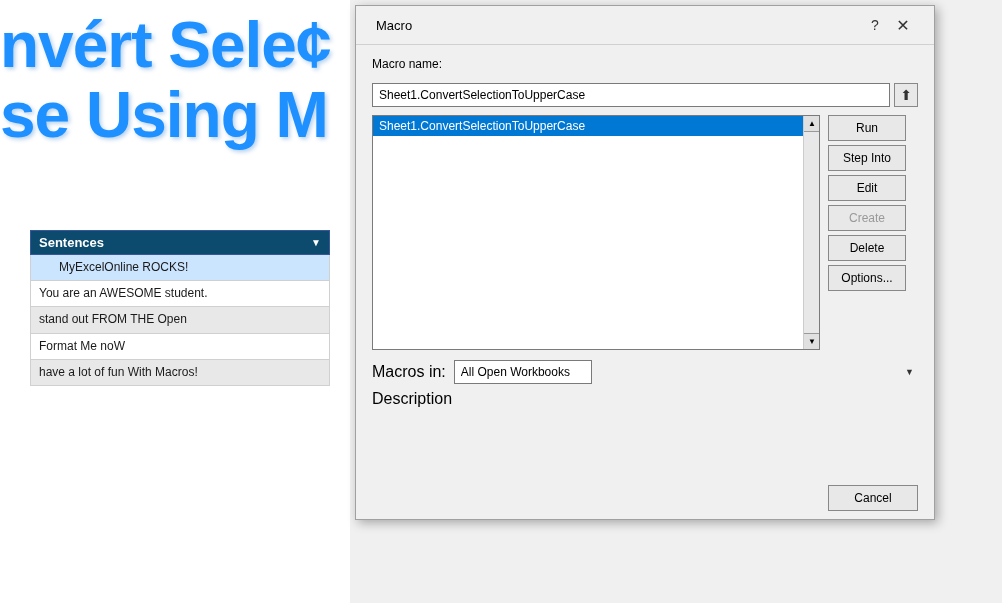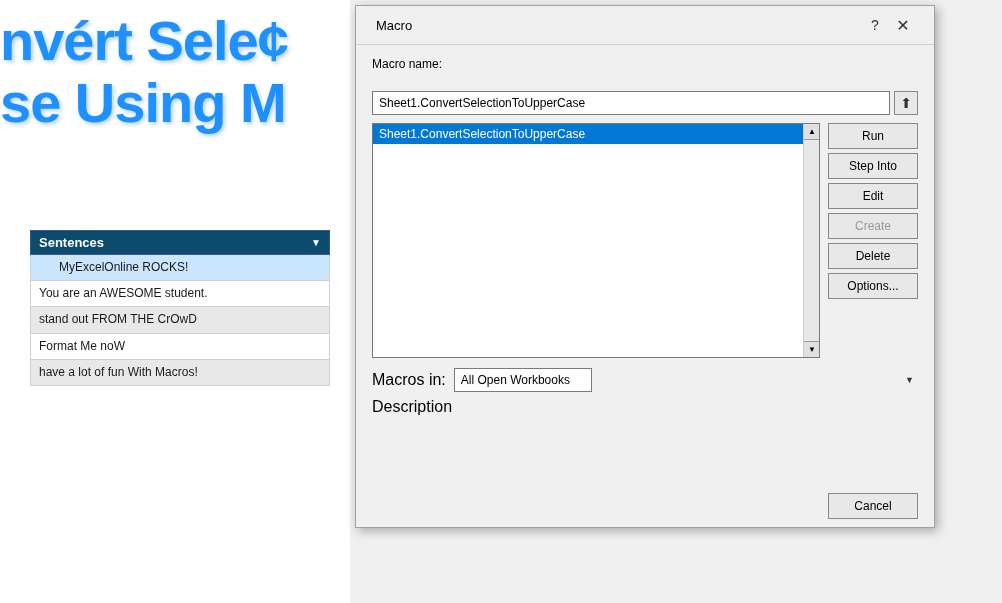--- a/index.html
+++ b/index.html
@@ -18,21 +18,21 @@
     .excel-bg {
       position: absolute;
       top: 0; left: 0;
       width: 350px;
       height: 603px;
       background: #ffffff;
       overflow: hidden;
     }
 
     .excel-title {
-      font-size: 56px;
+      font-size: 64px;
       font-weight: 900;
       color: #1e90ff;
       text-shadow: 2px 2px 4px rgba(0,100,200,0.3);
       line-height: 1.1;
       padding: 10px 0 0 0;
       white-space: nowrap;
       letter-spacing: -1px;
     }
 
     .excel-title-line1 {
@@ -153,21 +153,21 @@
       justify-content: center;
     }
 
     .dialog-body {
       padding: 12px 16px;
     }
 
     .form-label {
       font-size: 12px;
       color: #000;
-      margin-bottom: 20px;
+      margin-bottom: 12px;
       display: block;
     }
 
     .macro-name-row {
       display: flex;
       align-items: center;
       gap: 4px;
       margin-bottom: 8px;
     }
 
@@ -228,21 +228,21 @@
 
     .buttons-column {
       display: flex;
       flex-direction: column;
       gap: 4px;
       width: 90px;
       flex-shrink: 0;
     }
 
     .dialog-btn {
-      width: 90px;
+      width: 78px;
       height: 26px;
       background: #e8e8e8;
       border: 1px solid #888;
       font-size: 12px;
       cursor: pointer;
       text-align: center;
       padding: 0 4px;
     }
 
     .dialog-btn.disabled {
@@ -340,21 +340,21 @@
       <span>Sentences</span>
       <span class="dropdown-arrow">▼</span>
     </div>
     <div class="cell-row selected">
       <span>MyExcelOnline ROCKS!</span>
     </div>
     <div class="cell-row">
       <span>You are an AWESOME student.</span>
     </div>
     <div class="cell-row alt">
-      <span>stand out FROM THE CrOwD</span>
+      <span>stand out FROM THE Open</span>
     </div>
     <div class="cell-row">
       <span>Format Me noW</span>
     </div>
     <div class="cell-row alt">
       <span>have a lot of fun With Macros!</span>
     </div>
   </div>
 </div>
 

